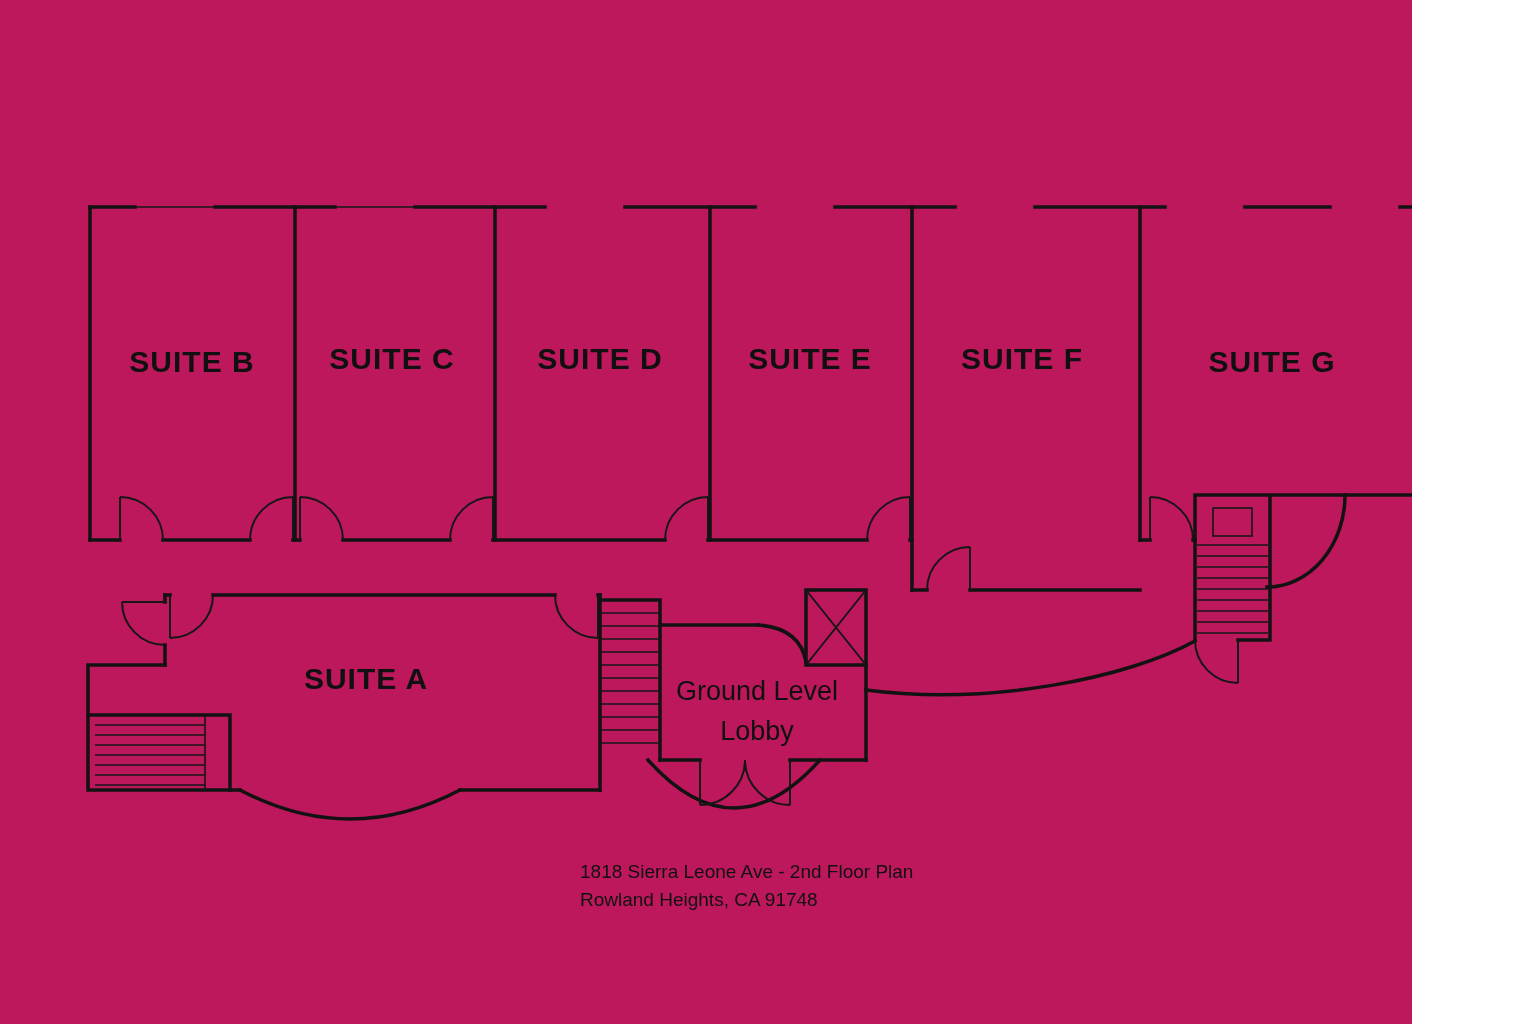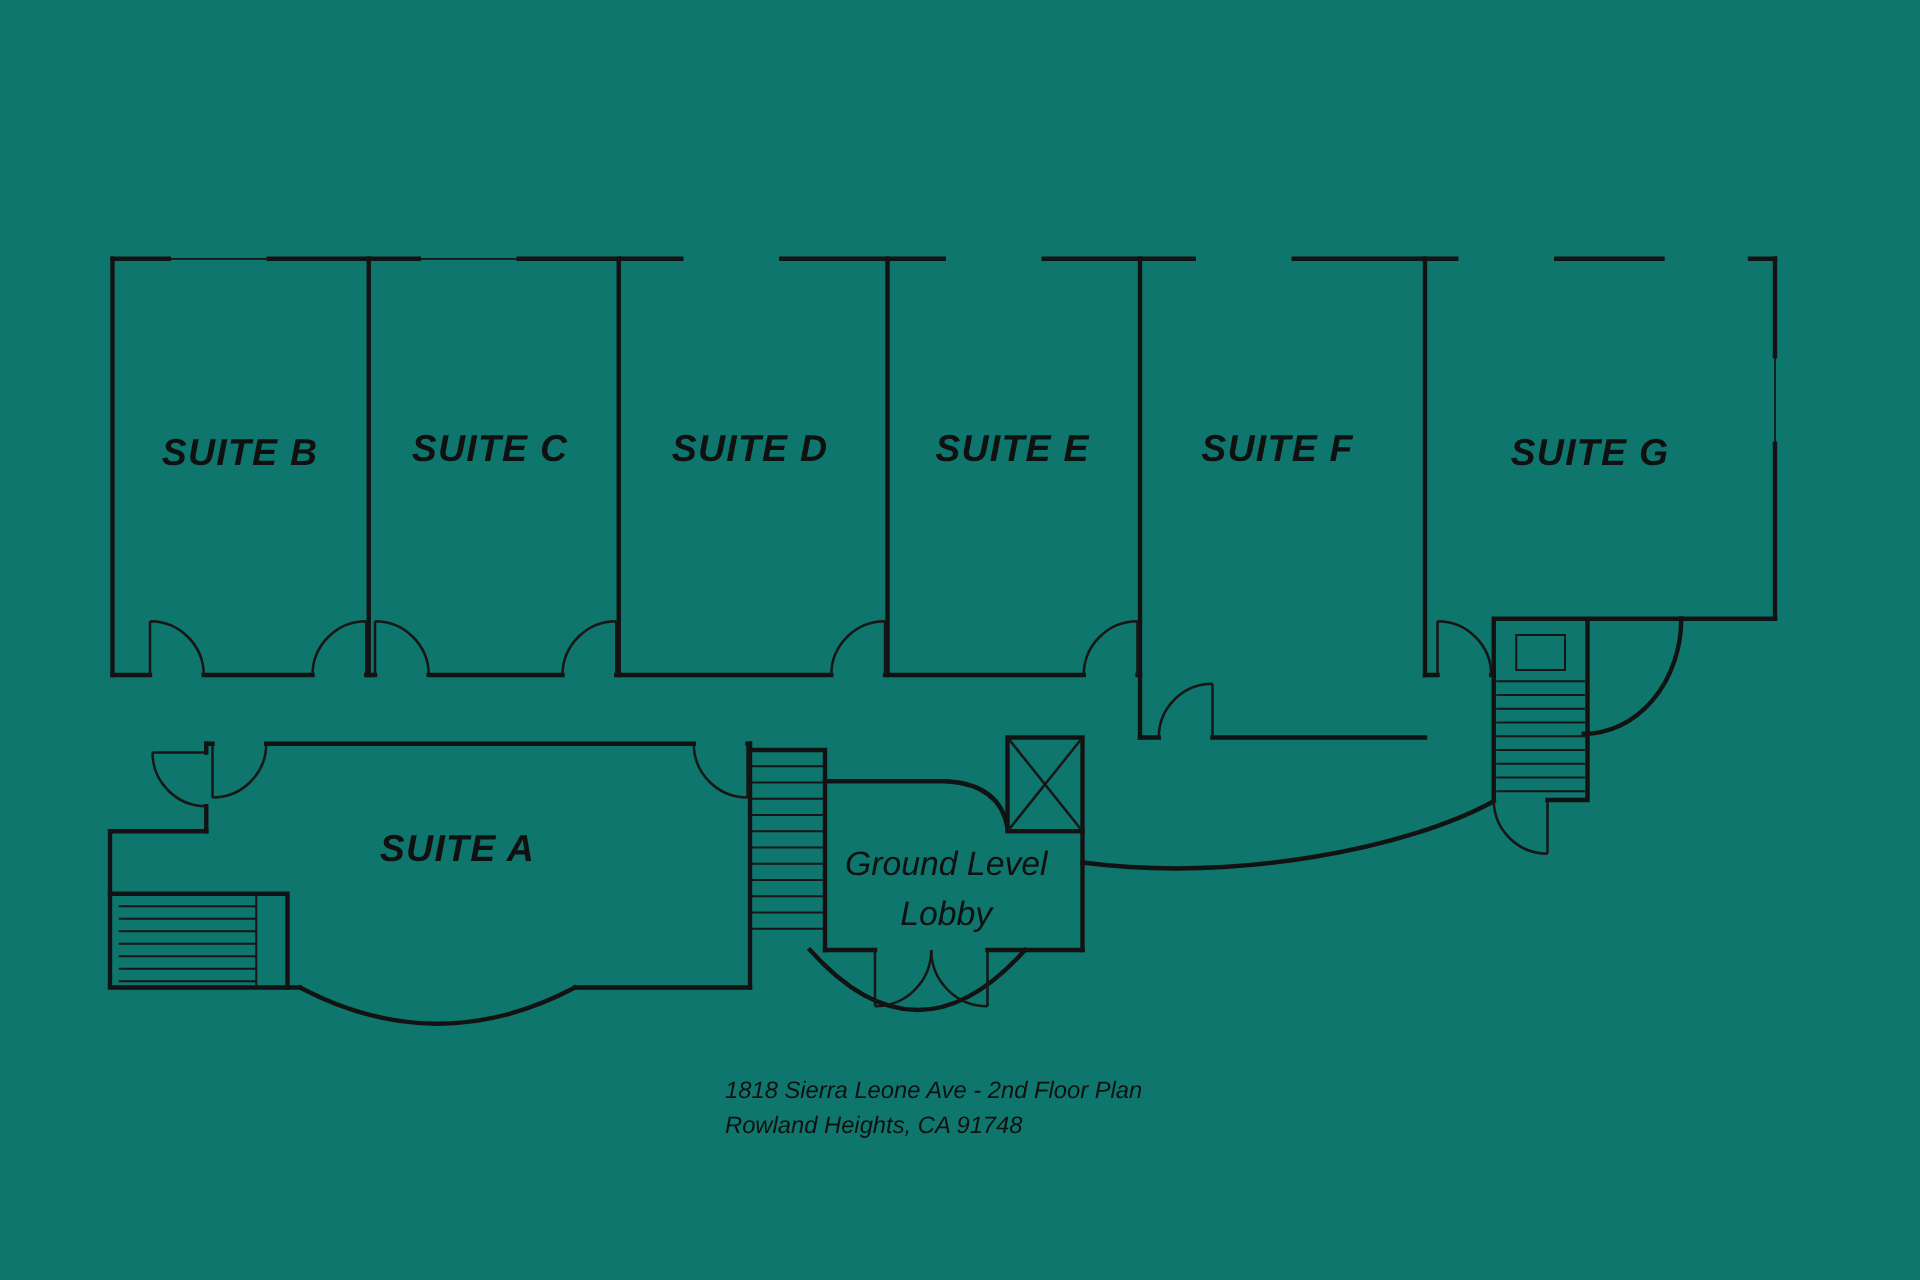--- a/index.html
+++ b/index.html
@@ -1,22 +1,21 @@
 <!DOCTYPE html>
 <html><head>
 <meta charset="utf-8">
 <style>
   html,body{margin:0;padding:0;background:#ffffff;}
   .canvas{
     position:relative;
-    width:1536px;height:1024px;
-    background:#0f766e;
+    width:1412px;height:1024px;
+    background:#be185d;
     overflow:hidden;
     font-family:"Liberation Sans", sans-serif;
-    font-style:italic;
   }
   svg{position:absolute;left:0;top:0;}
   .wall{stroke:#121212;stroke-width:3.5;fill:none;stroke-linecap:square;}
   .wall-heavy{stroke:#121212;stroke-width:3.5;fill:none;}
   .door{stroke:#161616;stroke-width:2;fill:none;}
   .thin{stroke:#161616;stroke-width:1.6;fill:none;}
   .window{stroke:#161616;stroke-width:1.4;fill:none;}
   .suite-label{font-family:"Liberation Sans",sans-serif;font-weight:700;font-size:30px;fill:#101010;letter-spacing:1px;}
   .lobby-label{font-family:"Liberation Sans",sans-serif;font-weight:400;font-size:27px;fill:#101010;}
   .caption{font-family:"Liberation Sans",sans-serif;font-weight:400;font-size:19px;fill:#101010;}

